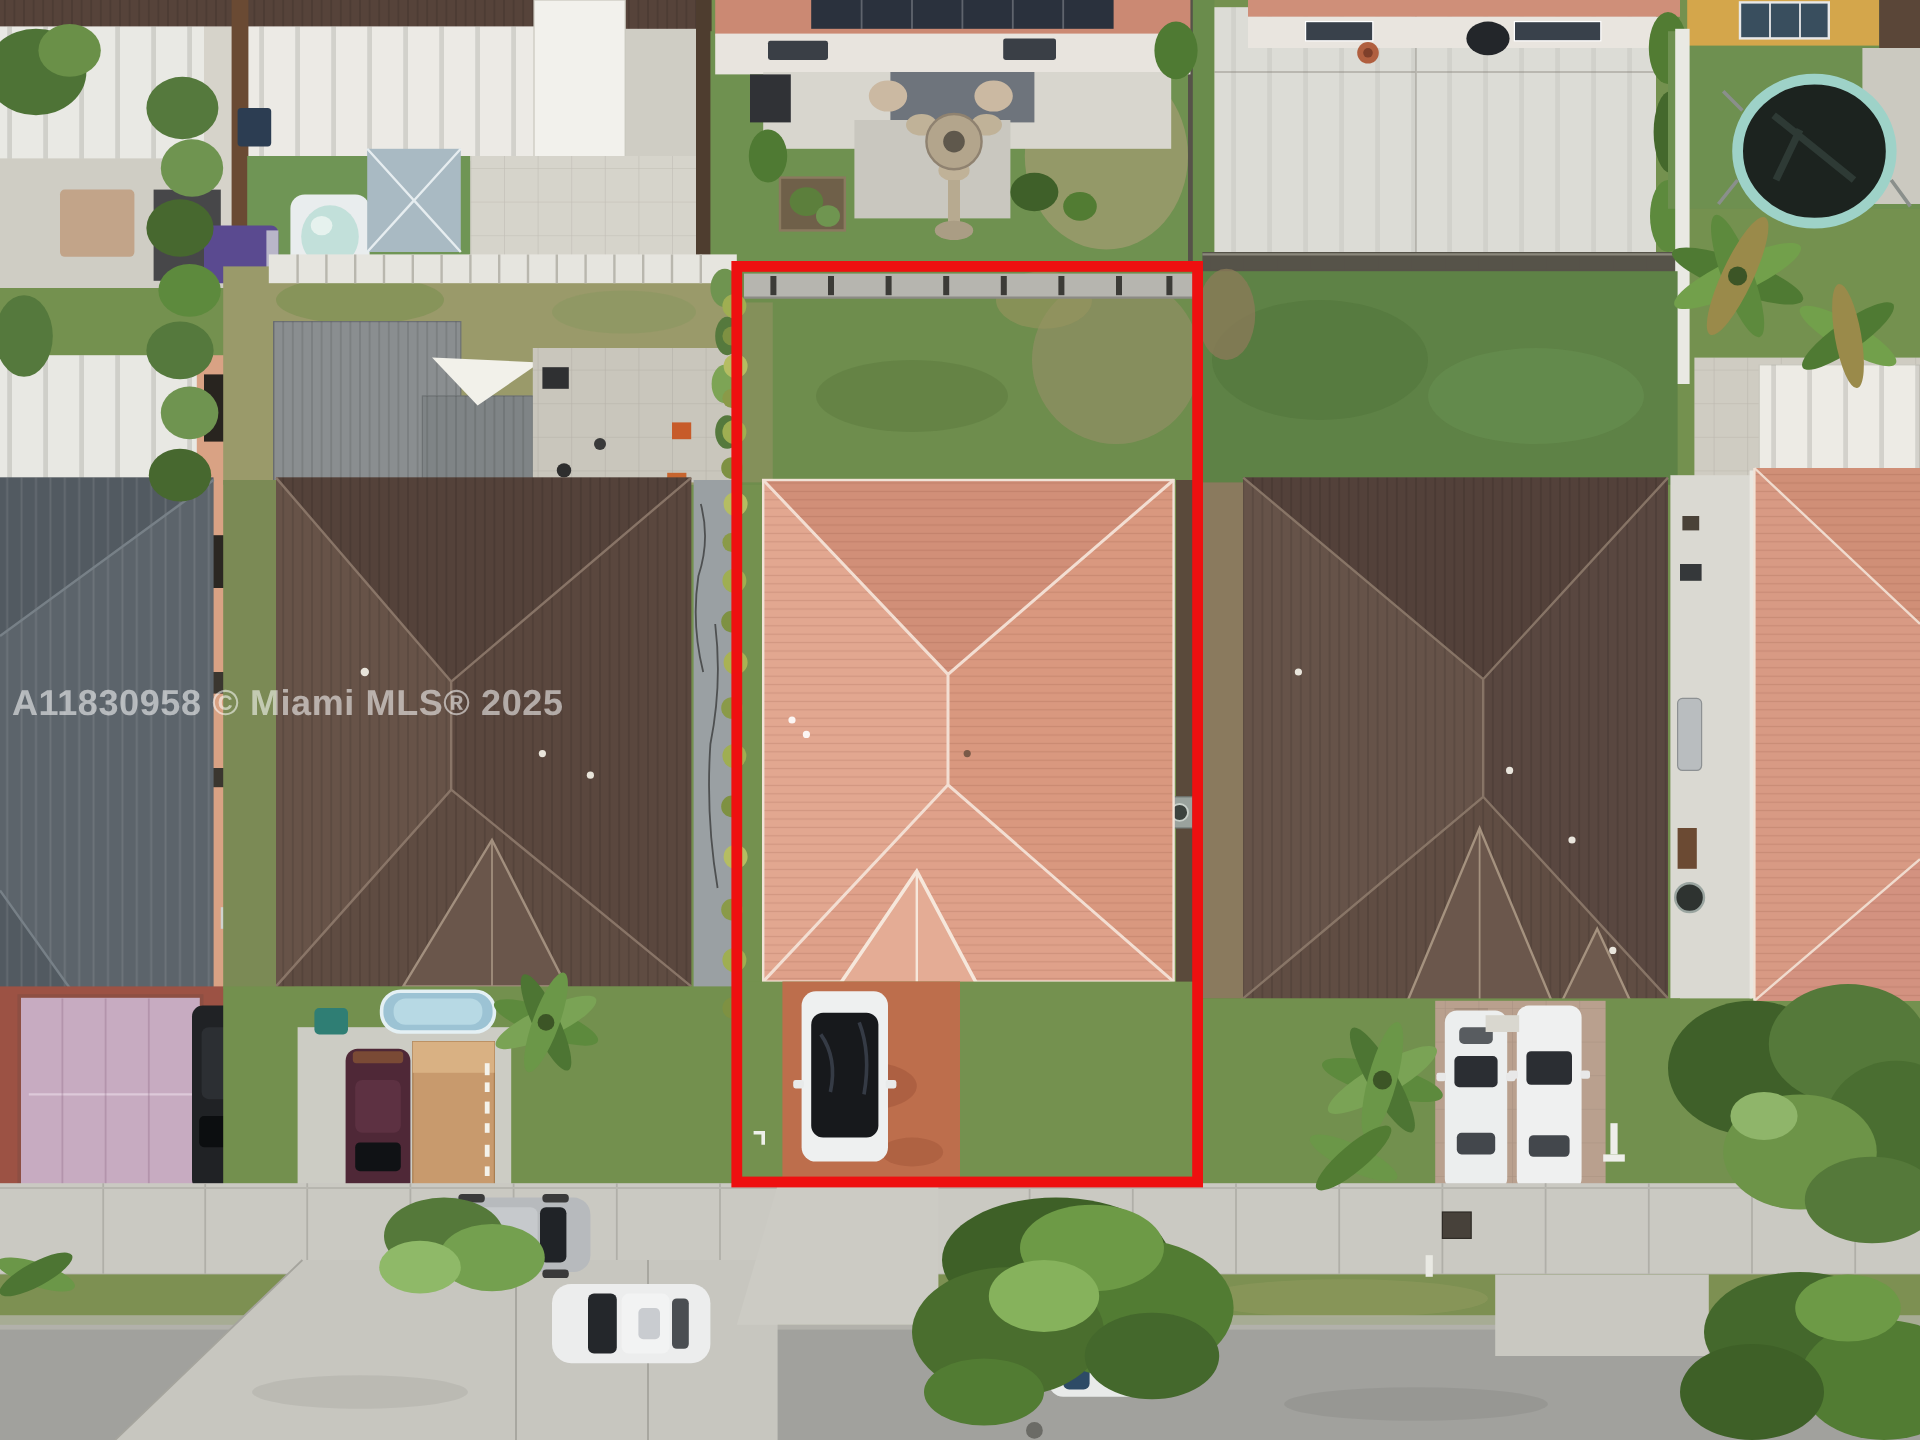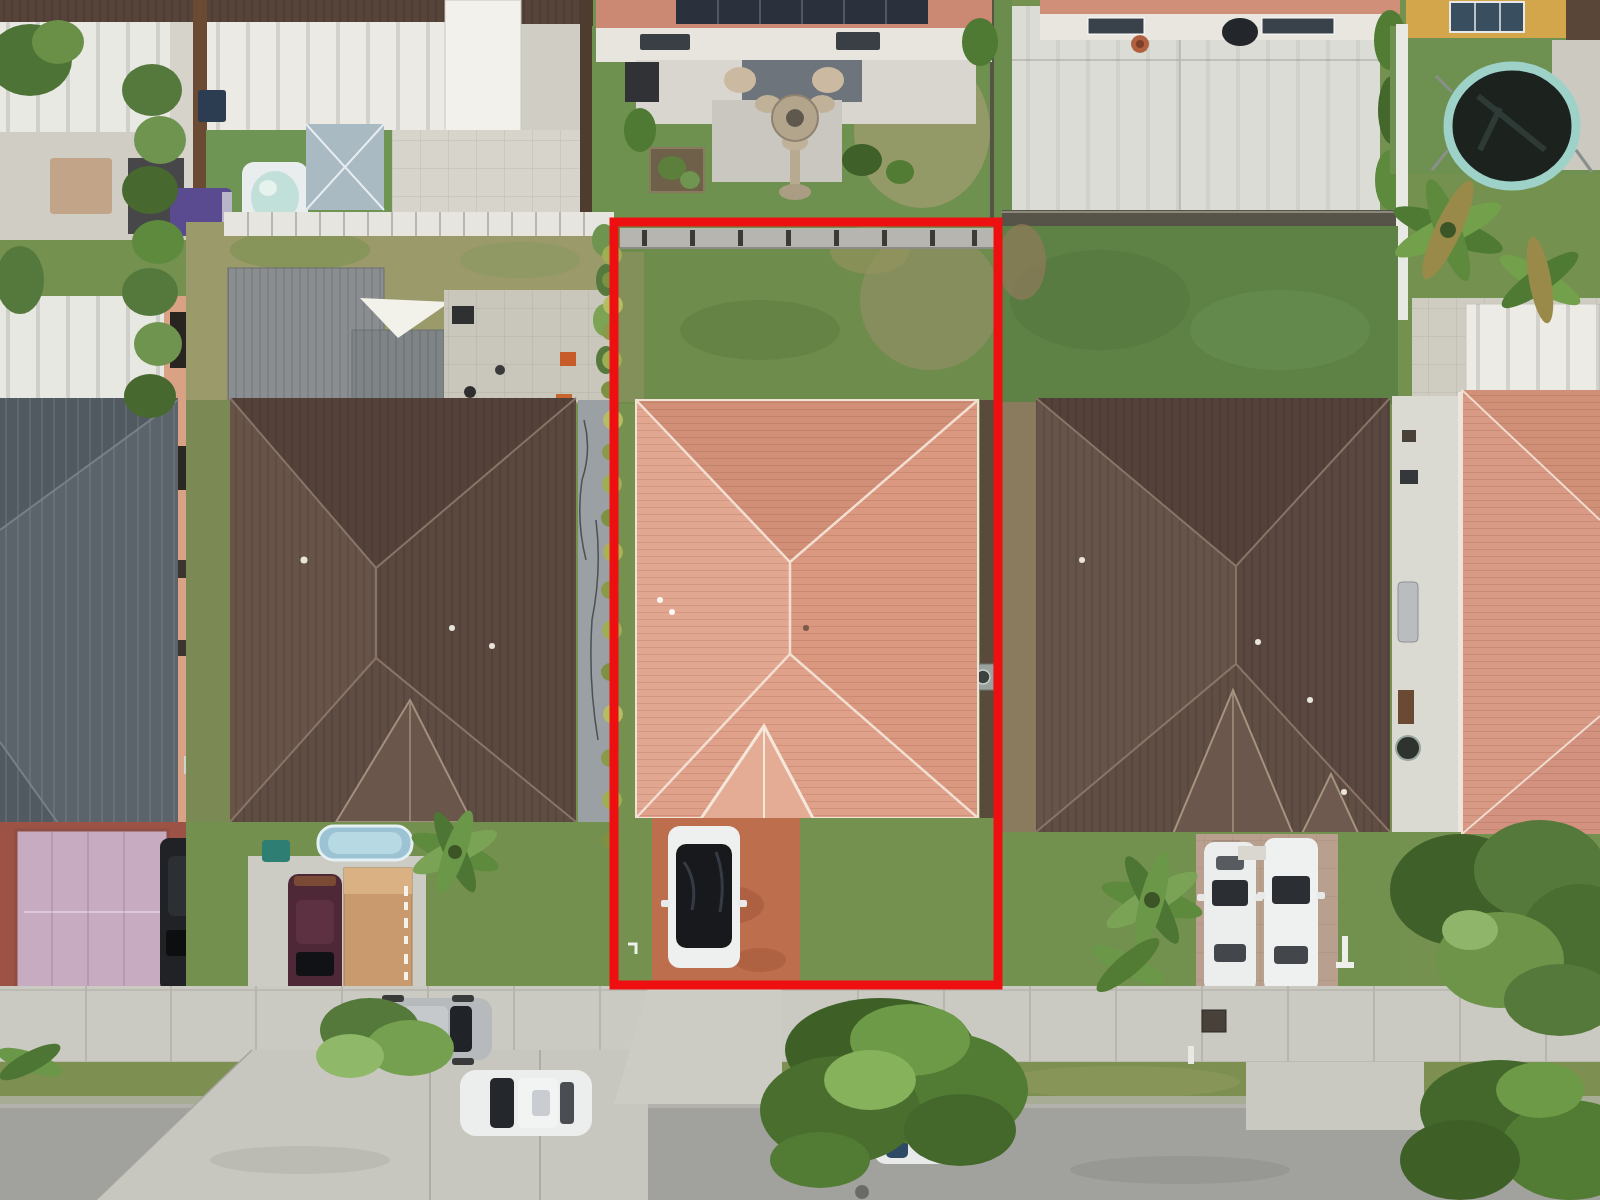--- a/index.html
+++ b/index.html
@@ -513,13 +513,14 @@
     <ellipse cx="30" cy="1062" rx="34" ry="10" fill="#4d7533" transform="rotate(-28 30 1062)"></ellipse>
   </g>
   <ellipse cx="980" cy="42" rx="18" ry="24" fill="#4f7a33"></ellipse>
 </g>
 
 <g>
   <rect x="614" y="222" width="384" height="763" fill="none" stroke="#ee1010" stroke-width="9"></rect>
 </g>
 </svg>
 
+<div class="watermark">A11830958 © Miami MLS® 2025</div>
 </div>
 
 </body></html>

